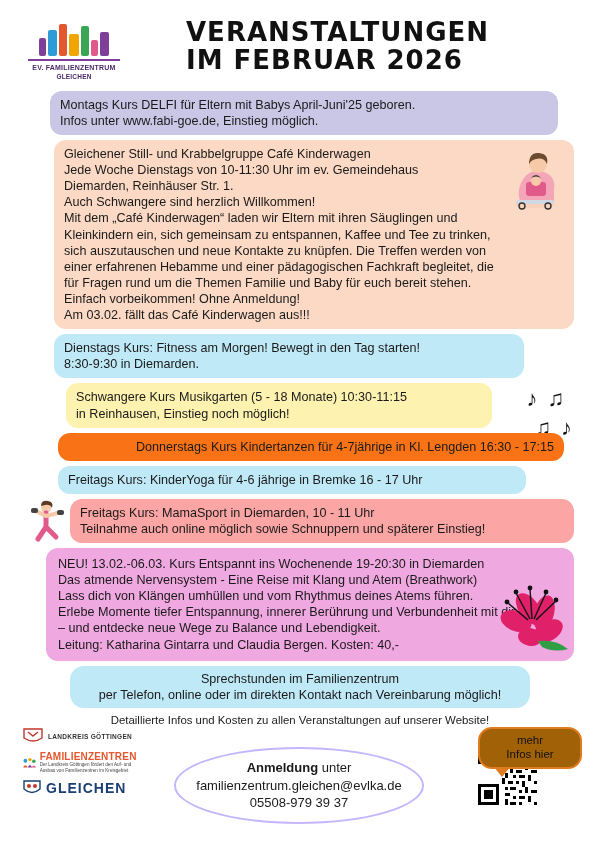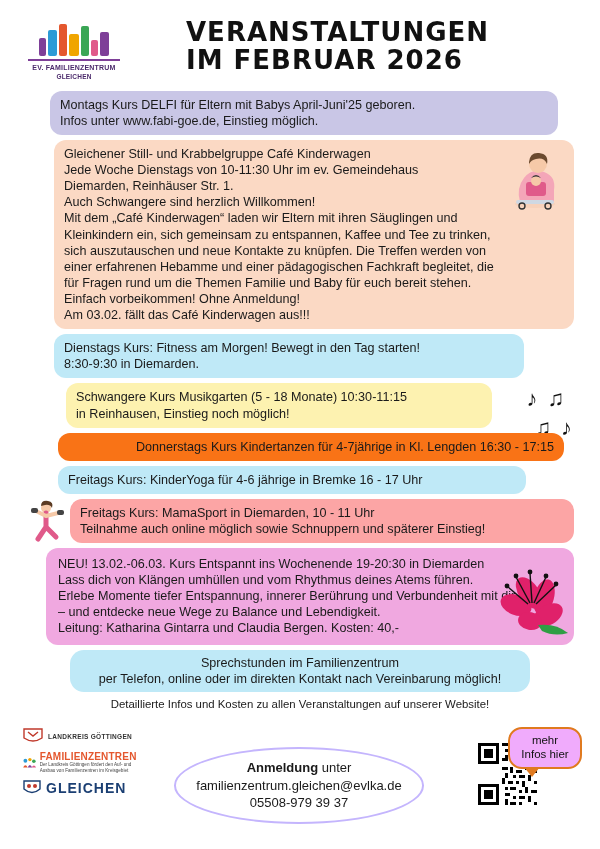--- a/index.html
+++ b/index.html
@@ -234,27 +234,27 @@
     right: 46px;
     top: 18px;
     width: 62px;
     height: 62px;
   }
   .bubble {
     position: absolute;
     right: 4px;
     bottom: 74px;
     width: 66px;
-    background: #f0abfc;
+    background: #a16207;
     border: 2px solid #e07a1f;
     border-radius: 14px;
     text-align: center;
     font-size: 11.5px;
     line-height: 1.2;
-    padding: 5px 2px;
+    padding: 5px 17px;
     color: #111;
   }
   .bubble:after {
     content: "";
     position: absolute;
     left: 14px;
     bottom: -10px;
     width: 0; height: 0;
     border-left: 8px solid transparent;
     border-right: 8px solid transparent;
@@ -341,20 +341,21 @@
       <path d="M20 17 L10 12 M20 17 L32 14" stroke="#f6c9a8" stroke-width="4" fill="none" stroke-linecap="round"></path>
       <rect x="5" y="9" width="7" height="5" rx="2" fill="#444"></rect>
       <rect x="31" y="11" width="7" height="5" rx="2" fill="#444"></rect>
     </svg>
     <div><b>Freitags</b><span> Kurs: </span><b>MamaSport in Diemarden, 10 - 11 Uhr</b></div>
     <div>Teilnahme auch online möglich sowie Schnuppern und späterer Einstieg!</div>
   </div>
 
   <div class="box box-neu">
     <div><b>NEU! 13.02.-06.03.</b><span> Kurs </span><b>Entspannt ins Wochenende</b><span> 19-20:30 in Diemarden</span></div>
+    <div>Das atmende Nervensystem - Eine Reise mit Klang und Atem (Breathwork)</div>
     <div>Lass dich von Klängen umhüllen und vom Rhythmus deines Atems führen.</div>
     <div>Erlebe Momente tiefer Entspannung, innerer Berührung und Verbundenheit mit dir selbst – und entdecke neue Wege zu Balance und Lebendigkeit.</div>
     <div>Leitung: Katharina Gintarra und Claudia Bergen. Kosten: 40,-</div>
     <svg class="flower" viewBox="0 0 86 74">
       <g fill="#e0216a">
         <ellipse cx="43" cy="26" rx="10" ry="18" transform="rotate(-35 43 26)"></ellipse>
         <ellipse cx="58" cy="30" rx="10" ry="18" transform="rotate(15 58 30)"></ellipse>
         <ellipse cx="30" cy="38" rx="10" ry="16" transform="rotate(-70 30 38)"></ellipse>
         <ellipse cx="62" cy="48" rx="10" ry="16" transform="rotate(60 62 48)"></ellipse>
         <ellipse cx="44" cy="54" rx="12" ry="9" transform="rotate(10 44 54)"></ellipse>

